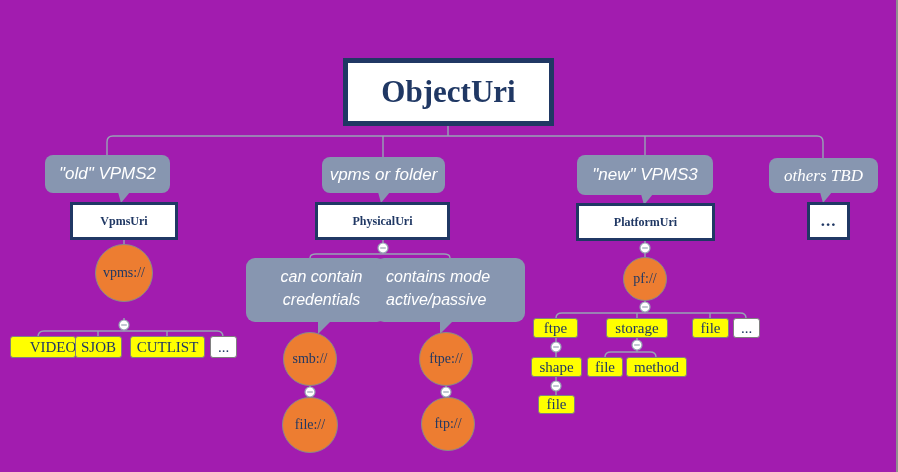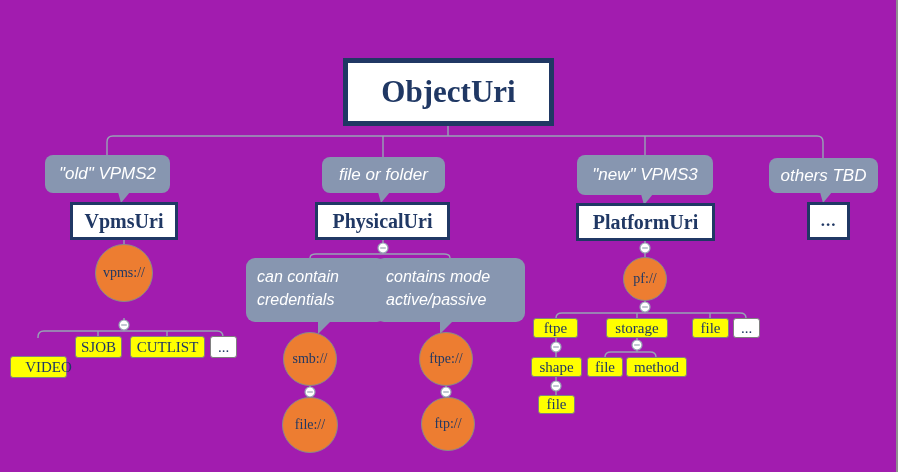--- a/index.html
+++ b/index.html
@@ -10,21 +10,21 @@
   #canvas{position:relative;width:898px;height:472px;background:#a21caf;overflow:hidden;
           font-family:"Liberation Serif",serif;}
   svg.wires{position:absolute;left:0;top:0;z-index:0;}
   .wire{fill:none;stroke:var(--connector);stroke-width:1.4;}
   .togglec{fill:#fff;stroke:var(--connector);stroke-width:1.2;}
   .togglel{stroke:var(--connector);stroke-width:1.2;}
 
   .node{position:absolute;z-index:2;display:flex;align-items:center;justify-content:center;
         box-sizing:border-box;color:var(--navy);}
   .rootbox{border:5px solid var(--navy);background:#fff;font-weight:bold;font-size:31px;}
-  .navybox{border:3px solid var(--navy);background:#fff;font-weight:bold;font-size:20px;}
+  .navybox{border:3px solid var(--navy);background:#fff;font-weight:bold;font-size:12px;}
   .dotsbox{border:3px solid var(--navy);background:#fff;font-weight:bold;font-size:17px;letter-spacing:1px;}
   .circle{background:var(--orange);border:1.4px solid #8a8a8a;border-radius:50%;font-size:14px;}
   .leaf{background:var(--yellow);border:1px solid #808080;border-radius:3px;font-size:15px;}
   .leaf.white{background:#fff;}
 
   .bubble{position:absolute;z-index:2;background:var(--slate);color:#fff;border-radius:8px;
           font:italic 17px "Liberation Sans",sans-serif;display:flex;align-items:center;justify-content:center;}
   .bubble .tail{position:absolute;bottom:-10px;width:0;height:0;
           border-top:11px solid var(--slate);border-right:9px solid transparent;border-left:3px solid transparent;}
   .annot{position:absolute;z-index:2;background:var(--slate);color:#fff;border-radius:9px;
@@ -116,41 +116,41 @@
   <div class="bubble" style="left:45px;top:155px;width:125px;height:38px;">
     <span>"old" VPMS2</span>
     <span class="tail" style="left:73px;"></span>
   </div>
   <div class="node navybox" style="left:70px;top:202px;width:108px;height:38px;">
     <span>VpmsUri</span>
   </div>
   <div class="node circle" style="left:95px;top:244px;width:58px;height:58px;justify-content:center;">
     <span>vpms://</span>
   </div>
-  <div class="node leaf" style="left:10px;top:356px;width:57px;height:22px;padding-left:20px;">
+  <div class="node leaf" style="left:10px;top:336px;width:66px;height:22px;padding-left:20px;">
     <span>VIDEO</span>
   </div>
   <div class="node leaf" style="left:75px;top:336px;width:47px;height:22px;">
     <span>SJOB</span>
   </div>
   <div class="node leaf" style="left:130px;top:336px;width:75px;height:22px;">
     <span>CUTLIST</span>
   </div>
   <div class="node leaf white" style="left:210px;top:336px;width:27px;height:22px;">
     <span>...</span>
   </div>
 
   <div class="bubble" style="left:322px;top:157px;width:123px;height:36px;">
-    <span>file or folder</span>
+    <span>vpms or folder</span>
     <span class="tail" style="left:56px;"></span>
   </div>
   <div class="node navybox" style="left:315px;top:202px;width:135px;height:38px;">
     <span>PhysicalUri</span>
   </div>
-  <div class="annot" style="left:246px;top:258px;width:140px;height:64px;">
+  <div class="annot" style="left:246px;top:258px;width:140px;height:64px;text-align:center;">
     <span>can contain credentials</span>
     <span class="tail" style="left:72px;"></span>
   </div>
   <div class="annot" style="left:375px;top:258px;width:150px;height:64px;">
     <span>contains mode active/passive</span>
     <span class="tail" style="left:65px;"></span>
   </div>
   <div class="node circle" style="left:283px;top:332px;width:54px;height:54px;">
     <span>smb://</span>
   </div>
@@ -192,21 +192,21 @@
   <div class="node leaf" style="left:587px;top:357px;width:36px;height:20px;">
     <span>file</span>
   </div>
   <div class="node leaf" style="left:626px;top:357px;width:61px;height:20px;align-items:flex-end;">
     <span>method</span>
   </div>
   <div class="node leaf" style="left:538px;top:395px;width:37px;height:19px;">
     <span>file</span>
   </div>
 
-  <div class="bubble" style="left:769px;top:158px;width:109px;height:35px;">
+  <div class="bubble" style="left:769px;top:158px;width:109px;height:35px;font-family:Liberation Serif, serif;">
     <span>others TBD</span>
     <span class="tail" style="left:51px;"></span>
   </div>
   <div class="node dotsbox" style="left:807px;top:202px;width:43px;height:38px;">
     <span>...</span>
   </div>
 
   <div class="edge-right"></div>
 </div>
 

